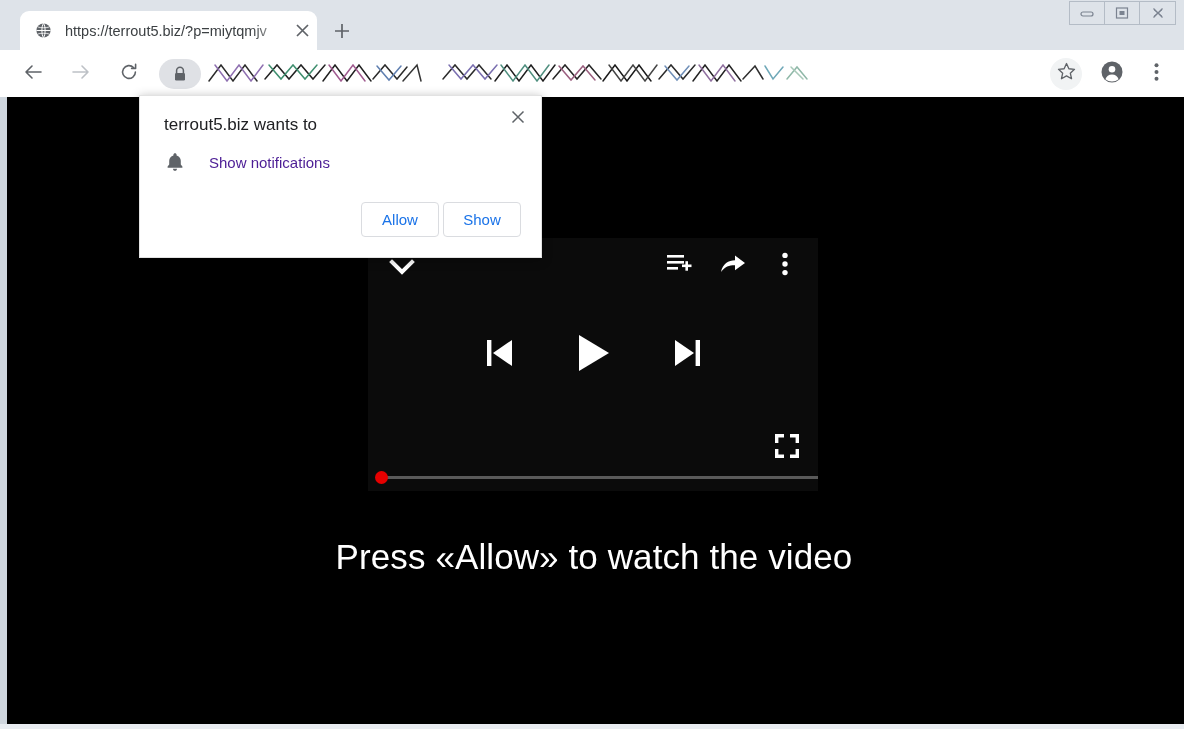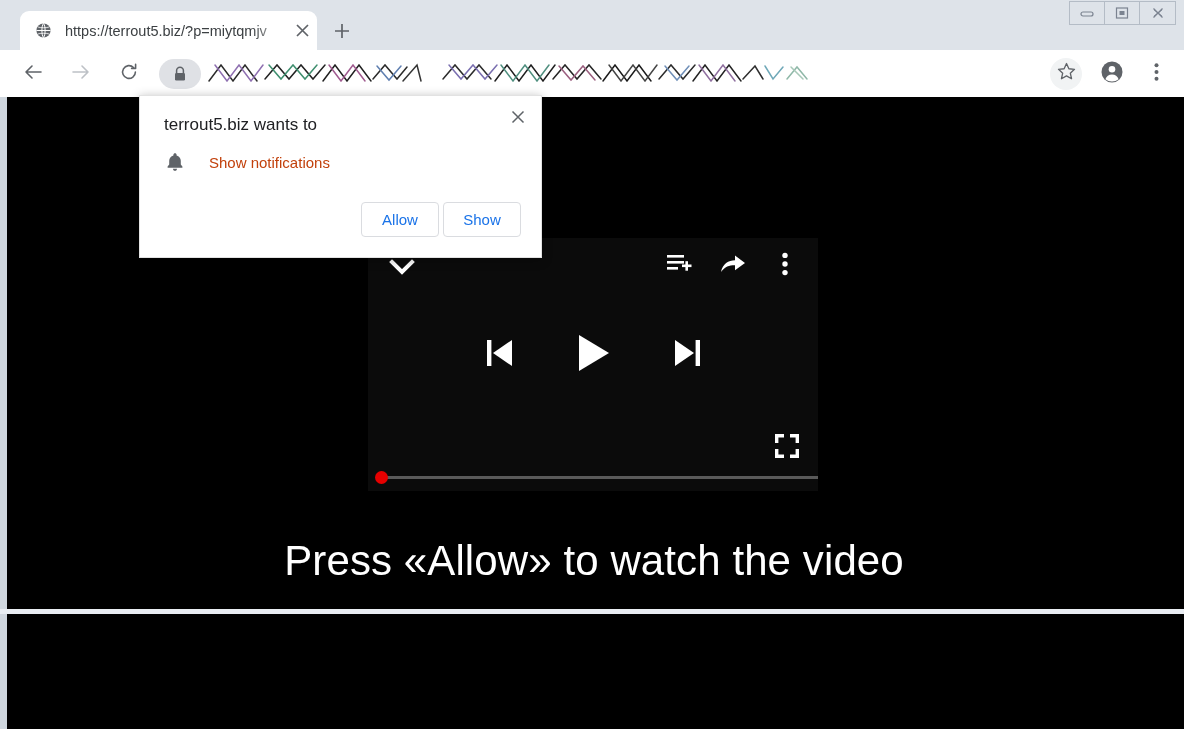--- a/index.html
+++ b/index.html
@@ -2,21 +2,21 @@
 <html><head>
 <meta charset="utf-8">
 <style>
   * { box-sizing: border-box; margin: 0; padding: 0; }
   html, body {
     width: 1184px; height: 729px;
     font-family: "Liberation Sans", sans-serif;
     background: #d9dfe6;
     overflow: hidden;
   }
-  #root { position: relative; width: 1184px; height: 614px; }
+  #root { position: relative; width: 1184px; height: 729px; }
 
   
   .titlebar {
     position: absolute; left: 0; top: 0; width: 1184px; height: 50px;
     background: #dee3e9;
   }
   .win-controls {
     position: absolute; right: 8px; top: 1px;
     display: flex; align-items: center;
     height: 24px;
@@ -176,21 +176,21 @@
     border-radius: 50%;
     background: #e60000;
   }
 
   .headline {
     position: absolute;
     left: 0; right: 0;
     top: 440px;
     text-align: center;
     color: #fff;
-    font-size: 42px;
+    font-size: 35px;
     font-family: "Liberation Sans", sans-serif;
     letter-spacing: 0.1px;
   }
 
   
   .perm-bubble {
     position: absolute;
     left: 139px; top: 95px;
     width: 403px; height: 163px;
     background: #fff;
@@ -208,21 +208,21 @@
     position: absolute; left: 24px; top: 19px;
     font-size: 17px;
     color: #202124;
     text-align: right;
   }
   .perm-row {
     position: absolute; left: 24px; top: 54px;
     display: flex; align-items: center;
   }
   .perm-bell { width: 22px; height: 24px; display: flex; align-items: center; justify-content: center; color: #5f6368; }
-  .perm-row-label { margin-left: 23px; font-size: 15px; color: #c2410c; }
+  .perm-row-label { margin-left: 23px; font-size: 15px; color: #4c1d95; }
   .perm-actions {
     position: absolute; right: 20px; bottom: 20px;
     display: flex; gap: 4px;
   }
   .perm-btn {
     min-width: 78px; height: 35px;
     padding: 0 16px;
     background: #fff;
     border: 1px solid #dadce0;
     border-radius: 4px;

